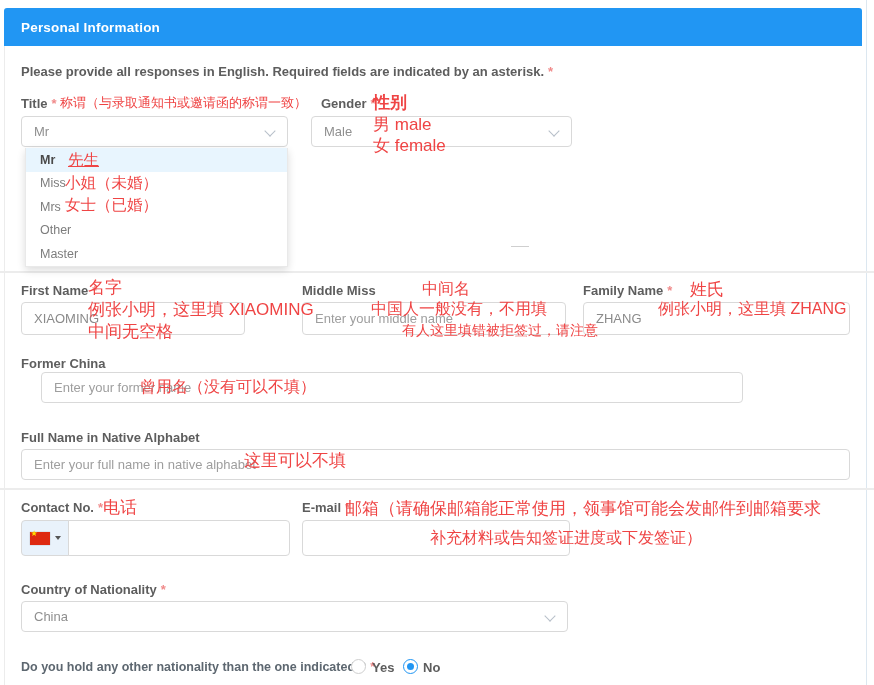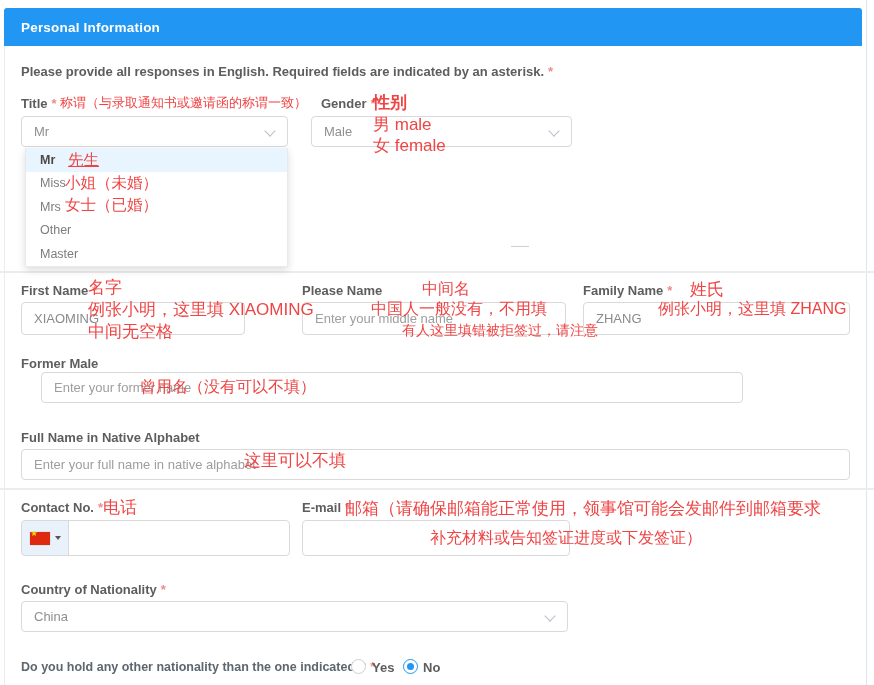--- a/index.html
+++ b/index.html
@@ -169,28 +169,28 @@
         <span>Master</span>
       </div>
   </div>
 
   <div class="select s-gender">
     <span>Male</span>
     <span class="chev"></span>
   </div>
 
   <div class="lbl l-first"><span>First Name</span><span class="req">*</span></div>
-  <div class="lbl l-middle"><span>Please Name</span></div>
+  <div class="lbl l-middle"><span>Middle Miss</span></div>
   <div class="lbl l-family"><span>Family Name</span><span class="req">*</span></div>
 
   <input class="inp i-first" value="XIAOMING" style="">
   <input class="inp i-middle" placeholder="Enter your middle name" style="">
   <input class="inp i-family" value="ZHANG" style="">
 
-  <div class="lbl l-former"><span>Former Male</span></div>
+  <div class="lbl l-former"><span>Former China</span></div>
   <input class="inp i-former" placeholder="Enter your former name" style="">
 
   <div class="lbl l-native"><span>Full Name in Native Alphabet</span></div>
   <input class="inp i-native" placeholder="Enter your full name in native alphabet" style="">
 
   <div class="lbl l-contact"><span>Contact No.</span><span class="req">*</span></div>
   <div class="flag-box">
     <span class="flag"></span>
     <span class="caret"></span>
   </div>

